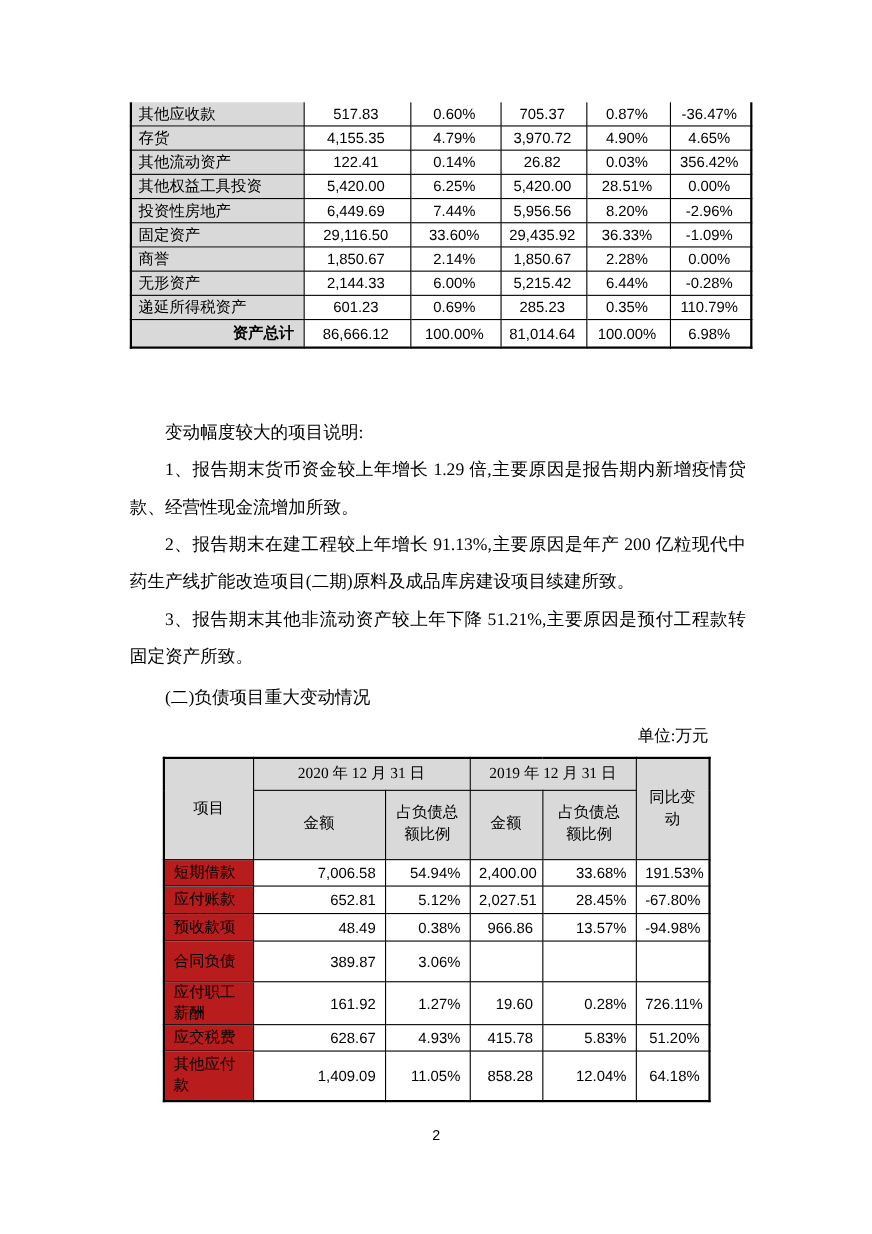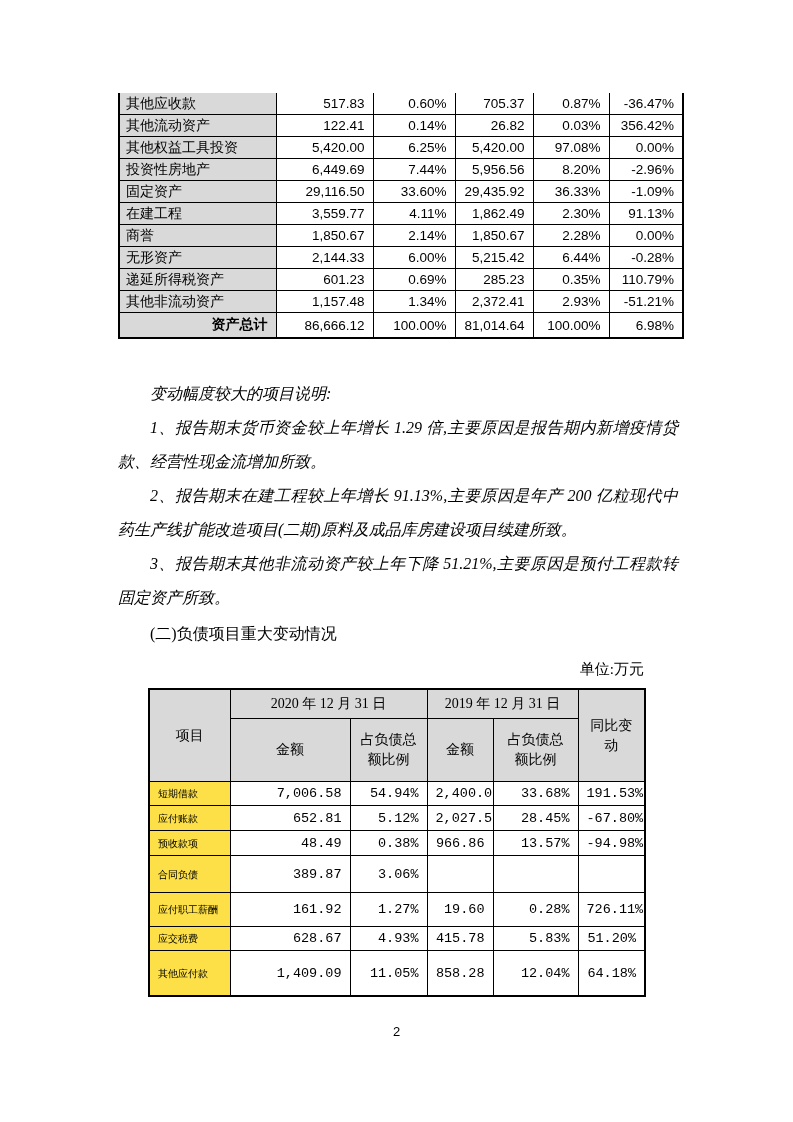--- a/index.html
+++ b/index.html
@@ -13,44 +13,44 @@
   table.t1 {
     position:absolute; left:118px; top:93px; width:564px;
     border-collapse:collapse; table-layout:fixed;
     border:2px solid #000; border-top:none;
     font-size:13.5px;
     padding-left:20px;
   }
   table.t1 td { border:1px solid #000; height:21px; padding:0 8px 0 6px; overflow:hidden; white-space:nowrap; }
   table.t1 tr:first-child td { border-top:none; }
   table.t1 td.lbl { background:#d9d9d9; text-align:left; font-size:14px; }
-  table.t1 td.num { text-align:right; font-family:"Liberation Sans","DejaVu Sans",sans-serif; }
+  table.t1 td.num { text-align:center; font-family:"Liberation Sans","DejaVu Sans",sans-serif; }
   table.t1 tr.total td { height:24px; }
   table.t1 tr.total td.lbl { text-align:right; font-weight:bold; }
 
   
-  .notes { position:absolute; left:118px; top:377px; width:560px; font-size:16px; line-height:34px; text-align:justify;font-style:italic; }
+  .notes { position:absolute; left:118px; top:377px; width:560px; font-size:16px; line-height:34px; text-align:justify; }
   .notes p { margin:0; text-indent:32px; }
 
   
   .section-title { position:absolute; left:150px; top:624px; font-size:16px; }
   .unit-label { position:absolute; right:149px; top:660px; font-size:15px; }
 
   
   table.t2 {
     position:absolute; left:148px; top:688px; width:496px;
     border-collapse:collapse; table-layout:fixed;
     border:2px solid #000; font-size:13.5px;
   }
   table.t2 td { border:1px solid #000; padding:0 8px; vertical-align:middle; overflow:hidden; }
   table.t2 thead td { background:#d9d9d9; text-align:center; font-size:14px; line-height:20px; }
   table.t2 tr.h1 td { height:28px; }
   table.t2 tr.h2 td { height:62px; }
-  table.t2 td.lbl { background:#fde047; text-align:left; font-size:10px; line-height:19px; }
-  table.t2 td.num { text-align:right; font-family:Liberation Mono, monospace; white-space:nowrap; }
+  table.t2 td.lbl { background:#b91c1c; text-align:left; font-size:14px; line-height:19px; }
+  table.t2 td.num { text-align:right; font-family:Liberation Sans, sans-serif; white-space:nowrap; }
   table.t2 tr.r1 td { height:23px; }
   table.t2 tr.r2 td { height:24px;margin-left:32px; }
   table.t2 tr.r3 td { height:24px; }
   table.t2 tr.r4 td { height:36px;margin-left:44px; }
   table.t2 tr.r5 td { height:33px; }
   table.t2 tr.r6 td { height:23px; }
   table.t2 tr.r7 td { height:44px; }
 
   
   .pagenum { position:absolute; left:0; top:1024px; width:100%; text-align:center; font-size:13px; font-family:"Liberation Sans","DejaVu Sans",sans-serif; }
@@ -72,60 +72,60 @@
     <tbody>
       <tr>
         <td class="lbl">其他应收款</td>
         <td class="num">517.83</td>
         <td class="num">0.60%</td>
         <td class="num">705.37</td>
         <td class="num">0.87%</td>
         <td class="num">-36.47%</td>
       </tr>
       <tr>
+        <td class="lbl">存货</td>
+        <td class="num">4,155.35</td>
+        <td class="num">4.79%</td>
+        <td class="num">3,970.72</td>
+        <td class="num">4.90%</td>
+        <td class="num">4.65%</td>
+      </tr>
+      <tr>
         <td class="lbl">其他流动资产</td>
         <td class="num">122.41</td>
         <td class="num">0.14%</td>
         <td class="num">26.82</td>
         <td class="num">0.03%</td>
         <td class="num">356.42%</td>
       </tr>
       <tr>
         <td class="lbl">其他权益工具投资</td>
         <td class="num">5,420.00</td>
         <td class="num">6.25%</td>
         <td class="num">5,420.00</td>
-        <td class="num">97.08%</td>
+        <td class="num">28.51%</td>
         <td class="num">0.00%</td>
       </tr>
       <tr>
         <td class="lbl">投资性房地产</td>
         <td class="num">6,449.69</td>
         <td class="num">7.44%</td>
         <td class="num">5,956.56</td>
         <td class="num">8.20%</td>
         <td class="num">-2.96%</td>
       </tr>
       <tr>
         <td class="lbl">固定资产</td>
         <td class="num">29,116.50</td>
         <td class="num">33.60%</td>
         <td class="num">29,435.92</td>
         <td class="num">36.33%</td>
         <td class="num">-1.09%</td>
       </tr>
       <tr>
-        <td class="lbl">在建工程</td>
-        <td class="num">3,559.77</td>
-        <td class="num">4.11%</td>
-        <td class="num">1,862.49</td>
-        <td class="num">2.30%</td>
-        <td class="num">91.13%</td>
-      </tr>
-      <tr>
         <td class="lbl">商誉</td>
         <td class="num">1,850.67</td>
         <td class="num">2.14%</td>
         <td class="num">1,850.67</td>
         <td class="num">2.28%</td>
         <td class="num">0.00%</td>
       </tr>
       <tr>
         <td class="lbl">无形资产</td>
         <td class="num">2,144.33</td>
@@ -134,28 +134,20 @@
         <td class="num">6.44%</td>
         <td class="num">-0.28%</td>
       </tr>
       <tr>
         <td class="lbl">递延所得税资产</td>
         <td class="num">601.23</td>
         <td class="num">0.69%</td>
         <td class="num">285.23</td>
         <td class="num">0.35%</td>
         <td class="num">110.79%</td>
-      </tr>
-      <tr>
-        <td class="lbl">其他非流动资产</td>
-        <td class="num">1,157.48</td>
-        <td class="num">1.34%</td>
-        <td class="num">2,372.41</td>
-        <td class="num">2.93%</td>
-        <td class="num">-51.21%</td>
       </tr>
       <tr class="total">
         <td class="lbl">资产总计</td>
         <td class="num">86,666.12</td>
         <td class="num">100.00%</td>
         <td class="num">81,014.64</td>
         <td class="num">100.00%</td>
         <td class="num">6.98%</td>
       </tr>
     </tbody>

